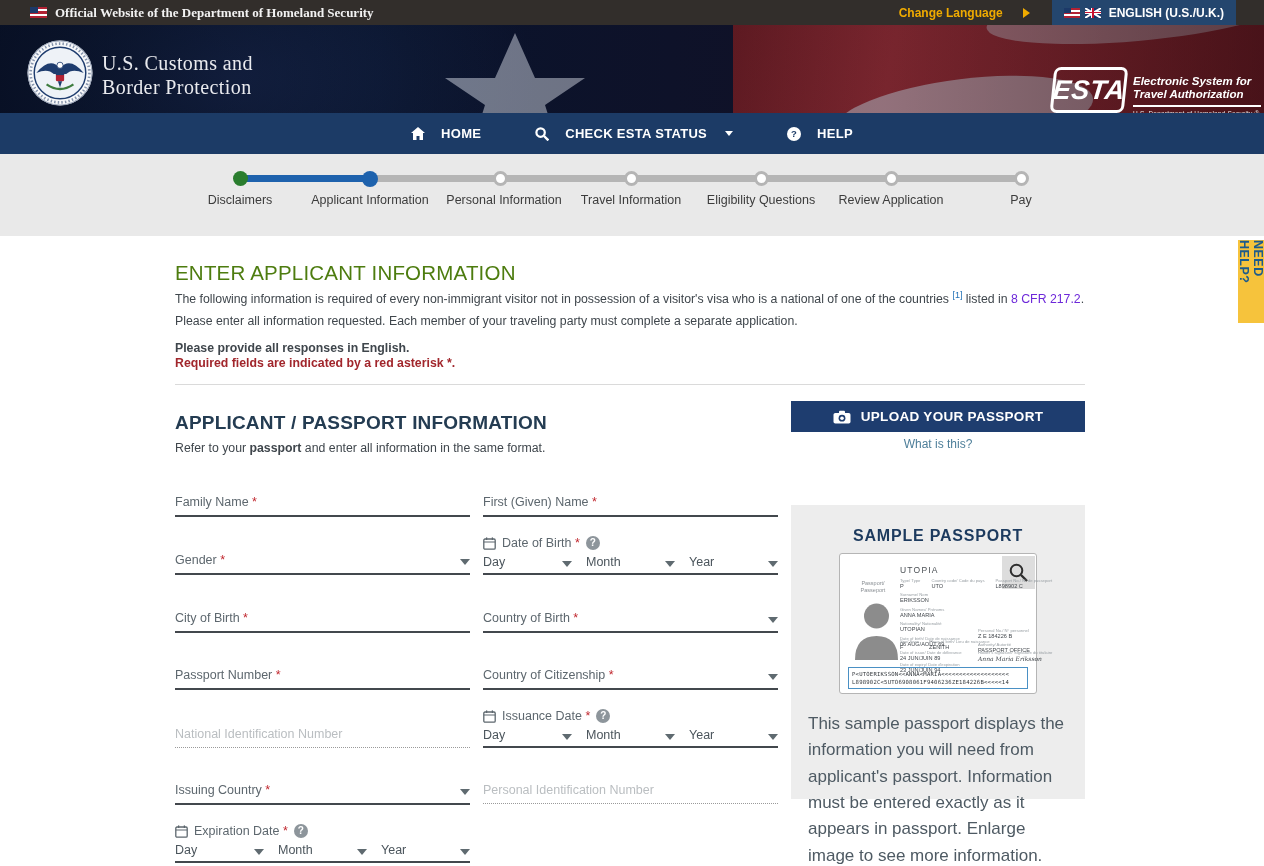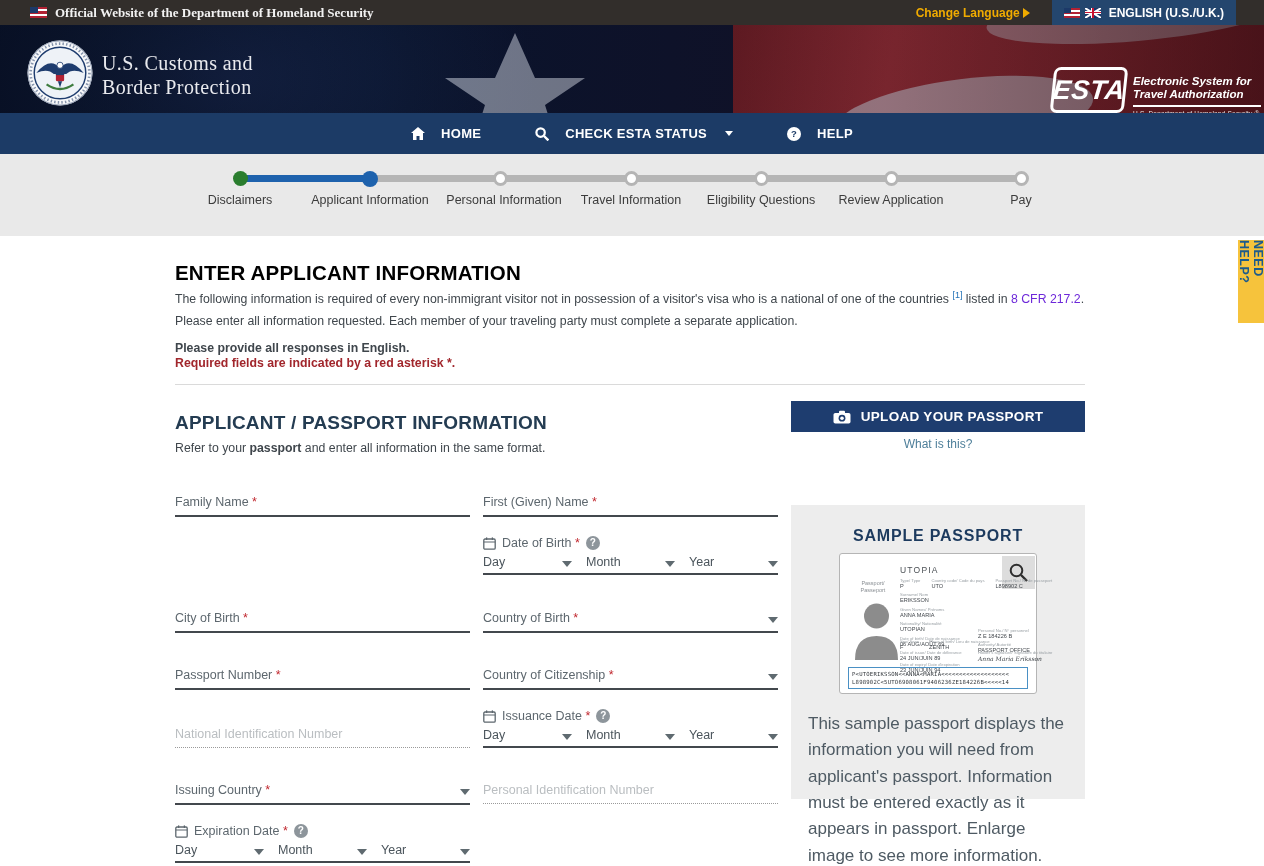--- a/index.html
+++ b/index.html
@@ -6,21 +6,21 @@
   html,body{width:1264px;height:866px;overflow:hidden;background:#fff;font-family:"Liberation Sans",sans-serif;}
   body{position:relative;}
 
   
   .topbar{height:25px;background:#322e2b;display:flex;align-items:center;color:#fff;}
   .topbar .flag-us{width:17px;height:11px;position:relative;margin-left:30px;flex:0 0 auto;
     background:linear-gradient(#b22234 0 20%,#fff 20% 40%,#b22234 40% 60%,#fff 60% 80%,#b22234 80%);}
   .topbar .flag-us::after{content:"";position:absolute;left:0;top:0;width:8px;height:6px;background:#1c3968;}
   .topbar .official{font-family:"Liberation Serif",serif;font-size:13px;font-weight:bold;margin-left:8px;color:#f2f2f2;}
   .topbar .spacer{flex:1;}
-  .change-lang{color:#f0ab00;font-size:12px;font-weight:bold;display:flex;align-items:center;gap:3px;margin-right:22px;cursor:pointer;}
+  .change-lang{color:#f0ab00;font-size:12px;font-weight:bold;display:flex;align-items:center;gap:20px;margin-right:22px;cursor:pointer;}
   .tri-right{width:0;height:0;border-top:5px solid transparent;border-bottom:5px solid transparent;border-left:7px solid #f0ab00;}
   .lang-box{height:25px;background:#24466e;display:flex;align-items:center;gap:5px;padding:0 12px;margin-right:28px;cursor:pointer;}
   .lang-box .flag-us2{width:16px;height:10px;position:relative;background:linear-gradient(#b22234 0 20%,#fff 20% 40%,#b22234 40% 60%,#fff 60% 80%,#b22234 80%);}
   .lang-box .flag-us2::after{content:"";position:absolute;left:0;top:0;width:7px;height:5px;background:#1c3968;}
   .flag-uk{width:16px;height:10px;position:relative;background:#1a3668;overflow:hidden;}
   .flag-uk .d1,.flag-uk .d2{position:absolute;left:-3px;top:4px;width:22px;height:2px;background:#fff;}
   .flag-uk .d1{transform:rotate(32deg);}  .flag-uk .d2{transform:rotate(-32deg);}
   .flag-uk .cv{position:absolute;left:6.5px;top:0;width:3px;height:10px;background:#fff;}
   .flag-uk .ch{position:absolute;left:0;top:3.5px;width:16px;height:3px;background:#fff;}
   .flag-uk .rv{position:absolute;left:7.3px;top:0;width:1.6px;height:10px;background:#c8102e;}
@@ -63,21 +63,21 @@
   .track-fill{position:absolute;left:240px;top:21px;width:131px;height:7px;background:#1e62ad;border-radius:4px;}
   .dot{position:absolute;top:17px;width:15px;height:15px;border-radius:50%;}
   .dot.complete{background:#2a7d2e;}
   .dot.current{background:#1e62ad;width:16px;height:16px;top:16.5px;}
   .dot.upcoming{background:#fff;border:3.5px solid #b5b5b5;}
   .step-label{position:absolute;top:39px;width:150px;text-align:center;font-size:12.5px;color:#3c3c3c;cursor:pointer;}
 
   
   .main{position:absolute;left:0;top:0;width:1264px;height:866px;pointer-events:none;}
   .main > *{pointer-events:auto;}
-  .h1{position:absolute;left:175px;top:261px;font-size:20.5px;font-weight:700;color:#000000;letter-spacing:.2px;}
+  .h1{position:absolute;left:175px;top:261px;font-size:20.5px;font-weight:400;color:#4d7c0f;letter-spacing:.2px;}
   .intro-p{position:absolute;left:175px;top:288px;width:912px;font-size:12.3px;color:#3f464c;line-height:1.75;}
   .sup-link{color:#1f6fb5;font-size:9px;vertical-align:super;cursor:pointer;}
   .a-link{color:#6d28d9;cursor:pointer;}
   .note1{position:absolute;left:175px;top:341px;font-size:12.3px;font-weight:bold;color:#3f464c;}
   .note2{position:absolute;left:175px;top:356px;font-size:12.3px;font-weight:bold;color:#a1262c;}
   .divider{position:absolute;left:175px;top:384px;width:910px;border-top:1px solid #dadada;}
   .h2{position:absolute;left:175px;top:412px;font-size:19px;font-weight:bold;color:#243c52;letter-spacing:.2px;}
   .sec-sub{position:absolute;left:175px;top:441px;font-size:12.3px;color:#3f464c;}
   .upload-btn{position:absolute;left:791px;top:401px;width:294px;height:31px;background:#1e3d6f;color:#fff;border:none;
     display:flex;align-items:center;justify-content:center;gap:10px;font-weight:bold;font-size:13.5px;letter-spacing:.3px;cursor:pointer;font-family:"Liberation Sans",sans-serif;}
@@ -257,20 +257,24 @@
           <circle cx="9" cy="8.2" r="1.8" fill="#fff"></circle>
         </svg>
     </span>
     <span>UPLOAD YOUR PASSPORT</span>
   </button>
   <div class="what-link">What is this?</div>
 
   <div class="field" style="left:175px;top:485px;">
     <span class="lbl"><span>Family Name</span> <span class="req">*</span></span>
   </div>
+  <div class="field is-select" style="left:175px;top:543px;">
+    <span class="lbl"><span>Gender</span> <span class="req">*</span></span>
+    <span class="caret"></span>
+  </div>
   <div class="field" style="left:175px;top:601px;">
     <span class="lbl"><span>City of Birth</span> <span class="req">*</span></span>
   </div>
   <div class="field" style="left:175px;top:658px;">
     <span class="lbl"><span>Passport Number</span> <span class="req">*</span></span>
   </div>
   <div class="field disabled" style="left:175px;top:716px;">
     <span class="lbl">National Identification Number</span>
   </div>
   <div class="field is-select" style="left:175px;top:773px;">

